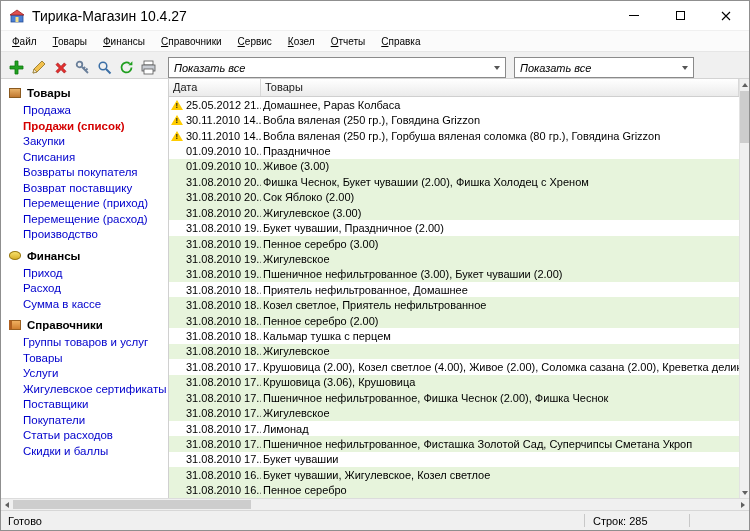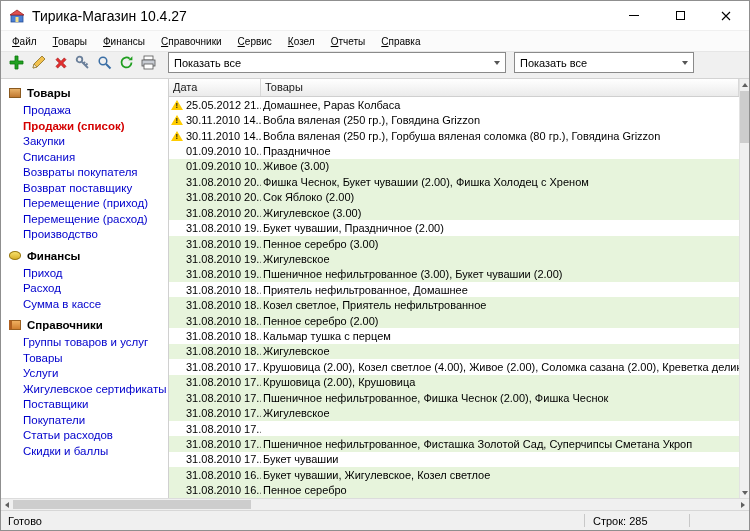--- a/index.html
+++ b/index.html
@@ -44,22 +44,23 @@
     font-size: 10px;
   }
   .menu-item { display: inline-block; padding: 3px 8px; }
   .menu-item::first-letter { text-decoration: underline; }
 
   
   .toolbar {
     flex: 0 0 27px;
     background: #f0f0f0;
     border-bottom: 1px solid #d3d3d3;
-    display: flex; align-items: flex-start;
+    display: flex; align-items: flex-end;
     padding: 0 5px;
+    font-style: italic;
   }
   .tool-btn { width: 21px; height: 21px; display: flex; align-items: center; justify-content: center; margin-right: 1px; }
   .combo {
     height: 21px; background: #fff; border: 1px solid #8a8a8a;
     display: flex; align-items: center; margin-left: 8px;
   }
   .combo-1 { width: 338px; }
   .combo-2 { width: 180px; }
   .combo-text { flex: 1; padding: 0 5px; overflow: hidden; white-space: nowrap; }
   .combo-arrow-box { width: 17px; height: 100%; display: flex; align-items: center; justify-content: center; }
@@ -434,41 +435,42 @@
               <span class="warn-spacer"></span>
               <span class="date-text">31.08.2010 17...</span>
             </span>
             <span class="cell-items">Крушовица (2.00), Козел светлое (4.00), Живое (2.00), Соломка сазана (2.00), Креветка деликатесная (2</span>
           </div>
           <div class="row green">
             <span class="cell-date">
               <span class="warn-spacer"></span>
               <span class="date-text">31.08.2010 17...</span>
             </span>
-            <span class="cell-items">Крушовица (2.00), Крушовица</span>
+            <span class="cell-items">Крушовица (3.06), Крушовица</span>
           </div>
           <div class="row green">
             <span class="cell-date">
               <span class="warn-spacer"></span>
               <span class="date-text">31.08.2010 17...</span>
             </span>
             <span class="cell-items">Пшеничное нефильтрованное, Фишка Чеснок (2.00), Фишка Чеснок</span>
           </div>
           <div class="row green">
             <span class="cell-date">
               <span class="warn-spacer"></span>
               <span class="date-text">31.08.2010 17...</span>
             </span>
             <span class="cell-items">Жигулевское</span>
           </div>
           <div class="row">
             <span class="cell-date">
               <span class="warn-spacer"></span>
               <span class="date-text">31.08.2010 17...</span>
             </span>
+            <span class="cell-items">Лимонад</span>
           </div>
           <div class="row green">
             <span class="cell-date">
               <span class="warn-spacer"></span>
               <span class="date-text">31.08.2010 17...</span>
             </span>
             <span class="cell-items">Пшеничное нефильтрованное, Фисташка Золотой Сад, Суперчипсы Сметана Укроп</span>
           </div>
           <div class="row">
             <span class="cell-date">

